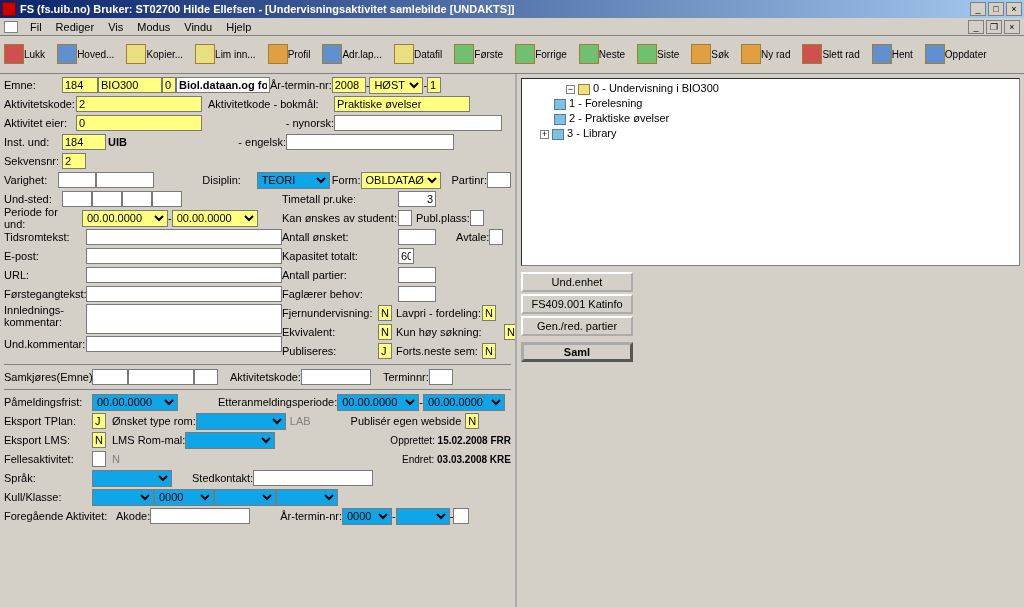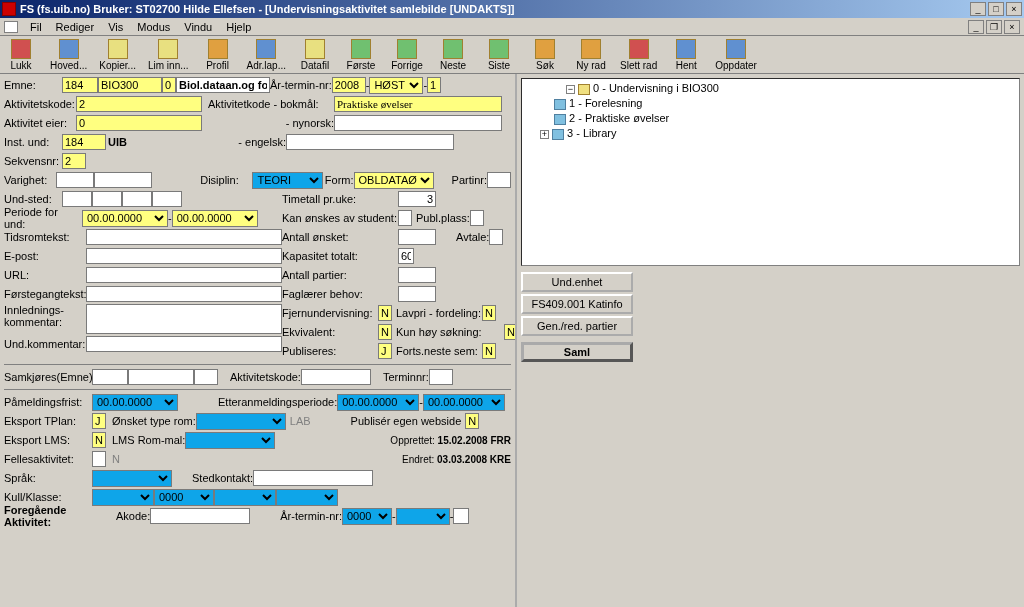--- a/index.html
+++ b/index.html
@@ -33,21 +33,21 @@
   }
   .mdi-icon { width:14px; height:12px; background:#fff; border:1px solid #808080; margin-right:4px;}
   .menuitem { padding:1px 6px; cursor:pointer;}
   .mright { margin-left:auto; display:flex; gap:2px;}
   .toolbar {
     height: 38px;
     background:#d4d0c8;
     border-bottom:1px solid #808080;
     display:flex; align-items:center; padding:0 4px; gap:12px;
   }
-  .tbtn { display:flex; flex-direction:column; align-items:center; cursor:pointer; min-width:34px;}
+  .tbtn { display:flex; flex-direction:row; align-items:center; cursor:pointer; min-width:34px;}
   .tbtn .ico { width:20px; height:20px; background:#e8e080; border:1px solid #a08030; margin-bottom:1px;}
   .tbtn .ico.red { background:#d05050;}
   .tbtn .ico.blue { background:#6090d0;}
   .tbtn .ico.grn { background:#70c070;}
   .tbtn .ico.ora { background:#e0a040;}
   .tbtn .lbl { font-size:10px;}
   .workspace {
     display:flex; height: calc(100% - 74px);
   }
   .leftpane {
@@ -206,21 +206,21 @@
       <span>-</span>
       <select class="dd y" style="width:54px"><option>HØST</option></select>
       <span>-</span>
       <input class="inp y" style="width: 14px;" value="1">
     </div>
 
     <div class="row">
       <label class="fld" style="width:72px">Aktivitetskode:</label>
       <input class="inp y" style="width: 126px;" value="2">
       <label class="fld" style="width:126px;margin-left:6px">Aktivitetkode  - bokmål:</label>
-      <input class="inp y" style="width: 168px; font-family: Liberation Serif, serif;" value="Praktiske øvelser">
+      <input class="inp y" style="width: 136px;" value="Praktiske øvelser">
     </div>
 
     <div class="row">
       <label class="fld" style="width:72px">Aktivitet eier:</label>
       <input class="inp y" style="width: 126px;" value="0">
       <label class="fld" style="width:126px;margin-left:6px;text-align:right">- nynorsk:</label>
       <input class="inp" style="width: 168px;">
     </div>
 
     <div class="row">
@@ -237,21 +237,21 @@
     </div>
 
     <div class="row">
       <label class="fld" style="width:58px">Varighet:</label>
       <input class="inp" style="width: 38px;">
       <input class="inp" style="width: 58px;">
       <label class="fld" style="width:58px;margin-left:48px">Disiplin:</label>
       <select class="dd" style="width:78px"><option>TEORI</option></select>
       <label class="fld" style="margin-left:2px">Form:</label>
       <select class="dd y" style="width:80px"><option>OBLDATAØ</option></select>
-      <label class="fld" style="margin-left:18px">Partinr:</label>
+      <label class="fld" style="margin-left:11px">Partinr:</label>
       <input class="inp" style="width: 24px;">
     </div>
 
     <div class="two-col">
       <div class="colL">
         <div class="row">
           <label class="fld" style="width:58px">Und-sted:</label>
           <input class="inp" style="width: 30px;">
           <input class="inp" style="width: 30px;">
           <input class="inp" style="width: 30px;">
@@ -403,21 +403,21 @@
 
     <div class="row">
       <label class="fld" style="width:88px">Kull/Klasse:</label>
       <select class="dd" style="width:62px"><option></option></select>
       <select class="dd" style="width:60px"><option>0000</option></select>
       <select class="dd" style="width:62px"><option></option></select>
       <select class="dd" style="width:62px"><option></option></select>
     </div>
 
     <div class="row">
-      <label class="fld" style="width:112px;font-weight:bold">Foregående Aktivitet:</label>
+      <label class="fld" style="width:112px;font-weight:normal">Foregående Aktivitet:</label>
       <label class="fld">Akode:</label>
       <input class="inp" style="width: 100px;">
       <label class="fld" style="margin-left:30px">År-termin-nr:</label>
       <select class="dd" style="width:50px"><option>0000</option></select>
       <span>-</span>
       <select class="dd" style="width:54px"><option></option></select>
       <span>-</span>
       <input class="inp" style="width: 16px;">
     </div>
 

